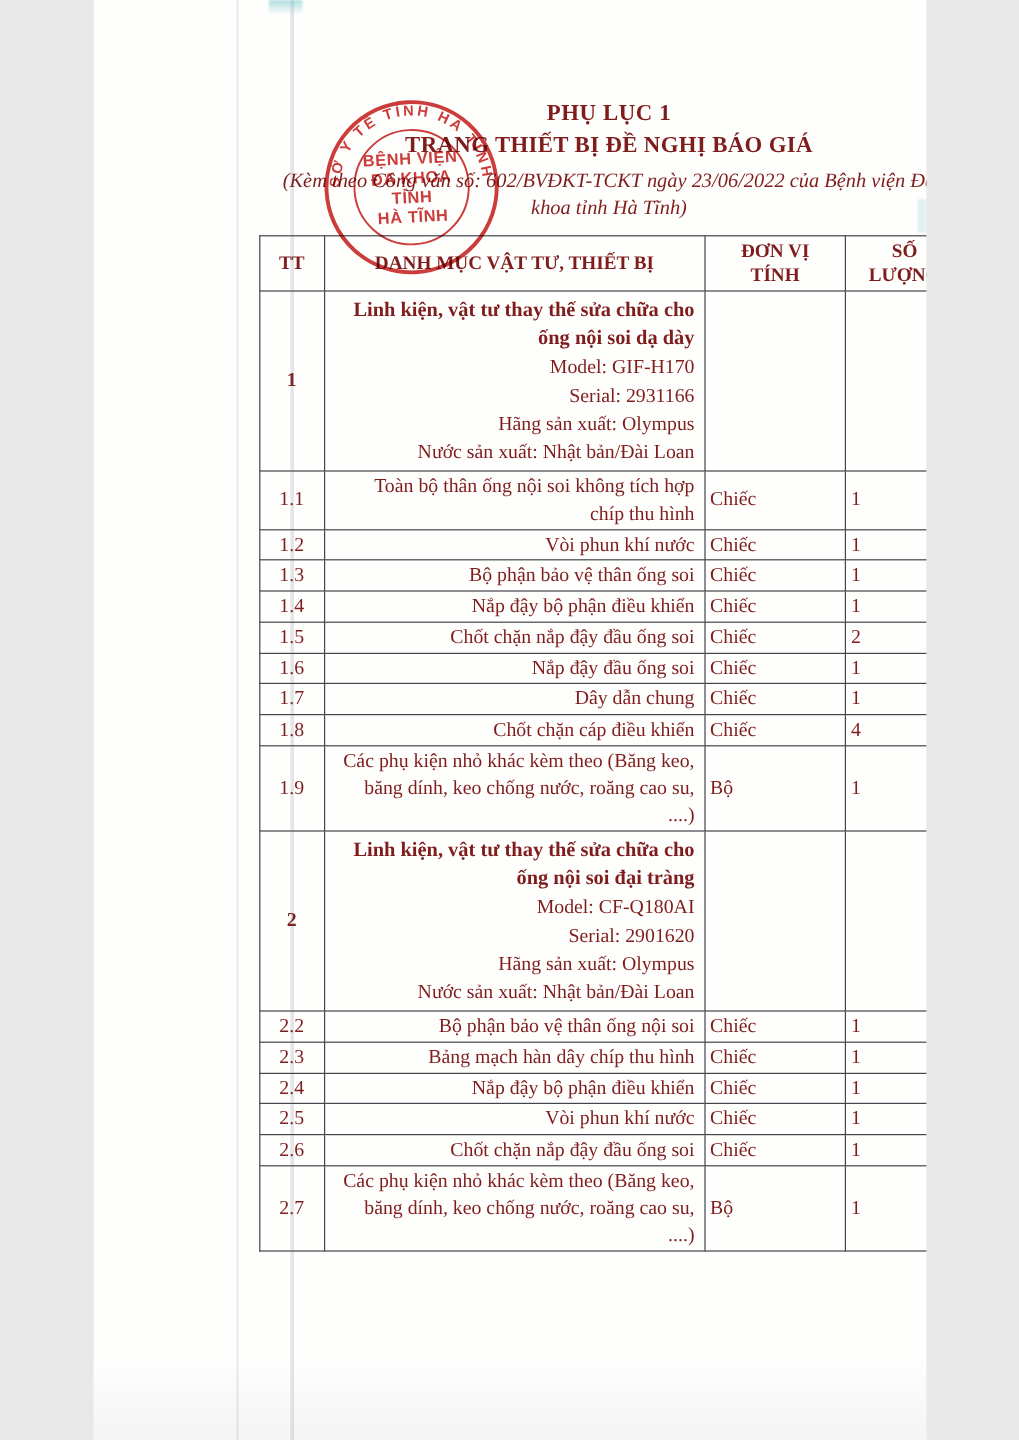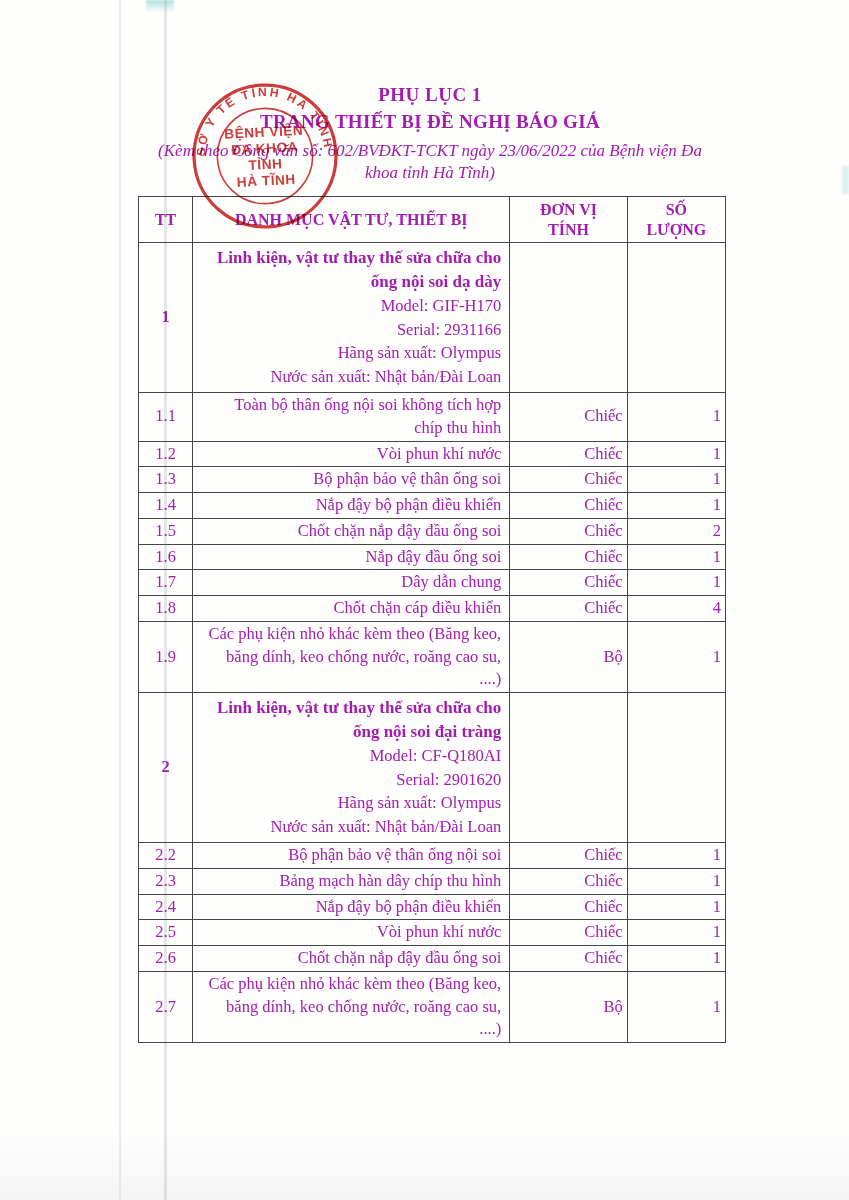--- a/index.html
+++ b/index.html
@@ -1,20 +1,20 @@
 <!DOCTYPE html>
 <html><head>
 <meta charset="utf-8">
 <style>
   html,body{margin:0;padding:0;background:#e8e8e8;}
   .page{
-    position:relative;width:849px;height:1200px;margin:0 auto;
+    position:relative;width:694px;height:1200px;margin:0 auto;
     background:#fefefd;overflow:hidden;
     font-family:"Liberation Serif","DejaVu Serif",serif;
-    color:#a21caf;
+    color:#7f1d1d;
   }
   
   .fold-line{position:absolute;top:0;bottom:0;pointer-events:none;z-index:6;}
   .fold-1{left:119px;width:2px;background:rgba(105,110,130,0.12);}
   .fold-2{left:164px;width:3px;background:rgba(95,100,120,0.16);}
   .smudge-top{position:absolute;left:146px;top:0;width:28px;height:12px;z-index:6;
     background:linear-gradient(180deg,rgba(110,195,200,0.55),rgba(160,215,215,0));filter:blur(1px);}
   .smudge-right{position:absolute;right:0;top:166px;width:7px;height:28px;z-index:6;
     background:rgba(140,205,205,0.28);filter:blur(1px);}
   .scan-noise-bottom{position:absolute;left:0;right:0;bottom:0;height:70px;z-index:1;
@@ -41,21 +41,21 @@
   .doc-table th,.doc-table td{
     border:1.6px solid #44444c;vertical-align:middle;
   }
   .doc-table th{
     font-size:16px;font-weight:bold;text-align:center;
     padding:3px 12px;line-height:1.22;
   }
   .doc-table td{font-size:16.5px;line-height:1.38;padding:1px 4px;}
   td.tt{text-align:center;padding:1px 2px;}
   td.desc{text-align:right;padding:1px 8px 1px 14px;}
-  td.unit,td.qty{text-align:right;}
+  td.unit,td.qty{text-align:left;}
   tr.section-row td{padding-top:3px;padding-bottom:4px;}
   tr.section-row td.tt{font-weight:bold;}
   .bold-lines{font-weight:bold;font-size:17px;line-height:1.42;}
   .detail-line{line-height:1.42;}
   tr.section-row td.desc{height:138px;}
 </style>
 </head>
 <body>
 
 <div class="page">

